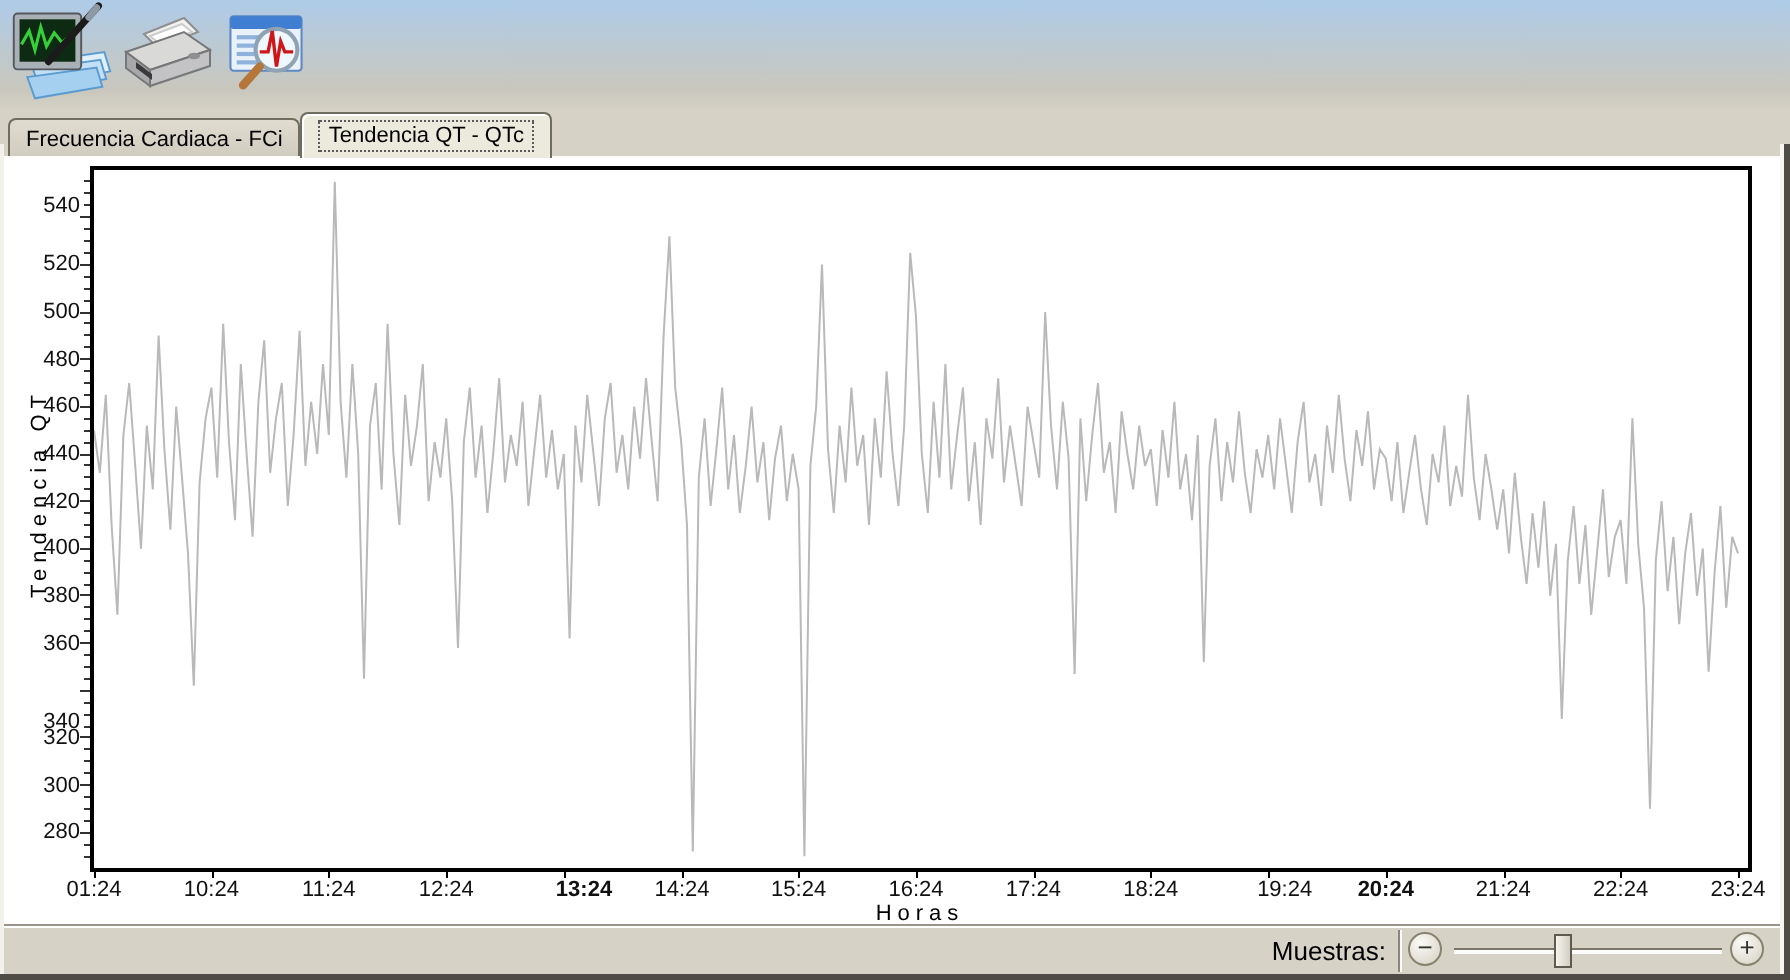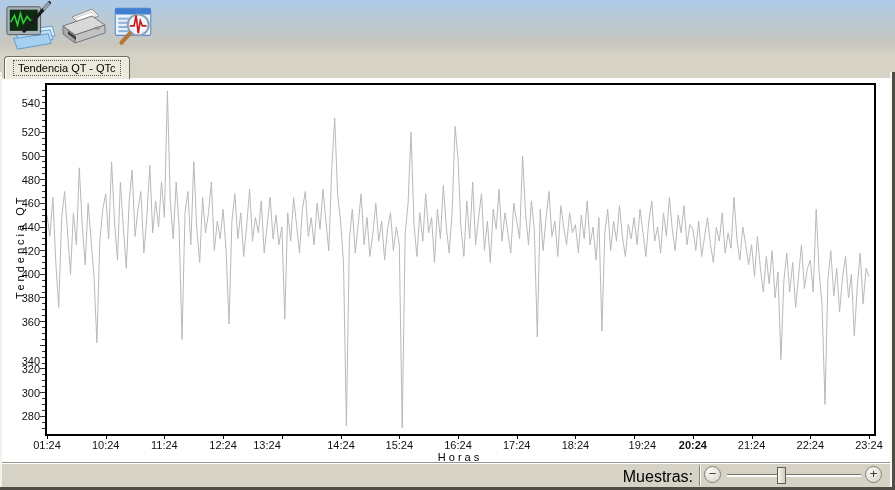--- a/index.html
+++ b/index.html
@@ -52,21 +52,21 @@
   .xlab {
     position:absolute; top:372px; left:410px; width:100px; text-align:center;
     font-size:11px; letter-spacing:3px; color:#000;
   }
   
   .statusbar {
     position:absolute; top:462px; left:0; width:895px; height:25px;
     background:#d6d2c6; border-top:1px solid #98948a;
     box-shadow:inset 0 1px 0 #ffffff;
   }
-  .muestras { position:absolute; top:5px; right:202px; font-size:16px; color:#000; }
+  .muestras { position:absolute; top:5px; right:202px; font-size:13px; color:#000; }
   .slider-sep { position:absolute; left:699px; top:2px; height:21px; width:2px;
     border-left:1px solid #8a8679; border-right:1px solid #fbfaf6; }
   .sbtn {
     position:absolute; top:3px; width:17px; height:17px; border-radius:50%;
     background:radial-gradient(circle at 35% 30%, #fbfaf5, #d4d0c4);
     border:1px solid #87836f; color:#333; font-size:13px; line-height:14px;
     text-align:center; cursor:pointer;
   }
   .sbtn.minus { left:704px; }
   .sbtn.plus  { left:865px; }
@@ -129,20 +129,23 @@
           <rect x="8" y="24" width="10" height="2" fill="#8fb2dd"></rect>
           <circle cx="27" cy="19" r="10" fill="rgba(240,248,255,0.92)" stroke="#8fa3b5" stroke-width="2"></circle>
           <polyline points="19,20 23,20 25,10 27,27 29,15 31,20 35,20" fill="none" stroke="#cf1717" stroke-width="1.6"></polyline>
           <line x1="19" y1="27" x2="11" y2="36" stroke="#b5763a" stroke-width="4" stroke-linecap="round"></line>
         </svg>
       </span>
     </div>
   </div>
 
   <div class="tabstrip">
+    <div class="tab inactive">
+      <span>Frecuencia Cardiaca - FCi</span>
+    </div>
     <div class="tab active">
       <span class="focusbox">Tendencia QT - QTc</span>
     </div>
   </div>
 
   <div class="page" id="page">
     <div class="ylab">Tendencia QT</div>
     <div class="frame">
       <svg id="plot" width="827" height="349">
           <polyline points="0.0,130.1 2.9,151.4 5.9,112.4 8.8,177.5 11.7,222.4 14.7,132.5 17.6,106.5 20.6,147.9 23.5,189.3 26.4,127.8 29.4,159.7 32.3,82.8 35.2,139.6 38.2,179.8 41.1,118.3 44.0,153.8 47.0,191.7 49.9,257.9 52.8,156.2 55.8,124.2 58.7,108.8 61.6,153.8 64.6,76.9 67.5,136.1 70.5,175.1 73.4,97.0 76.3,142.0 79.3,183.4 82.2,115.9 85.1,85.2 88.1,151.4 91.0,124.2 93.9,106.5 96.9,168.0 99.8,132.5 102.8,80.4 105.7,147.9 108.6,115.9 111.6,142.0 114.5,97.0 117.4,132.5 120.4,5.9 123.3,115.9 126.2,153.8 129.2,97.0 132.1,142.0 135.0,254.4 138.0,127.8 140.9,106.5 143.8,159.7 146.8,76.9 149.7,142.0 152.7,177.5 155.6,112.4 158.5,147.9 161.5,127.8 164.4,97.0 167.3,165.6 170.3,136.1 173.2,153.8 176.1,124.2 179.1,165.6 182.0,239.0 184.9,136.1 187.9,108.8 190.8,153.8 193.8,127.8 196.7,171.5 199.6,142.0 202.6,104.1 205.5,156.2 208.4,132.5 211.4,147.9 214.3,115.9 217.2,168.0 220.2,139.6 223.1,112.4 226.1,153.8 229.0,130.1 231.9,159.7 234.9,142.0 237.8,234.2 240.7,127.8 243.7,156.2 246.6,112.4 249.5,139.6 252.5,168.0 255.4,124.2 258.3,106.5 261.3,151.4 264.2,132.5 267.1,159.7 270.1,118.3 273.0,144.3 276.0,104.1 278.9,136.1 281.8,165.6 284.8,82.8 287.7,33.1 290.6,108.8 293.6,136.1 296.5,177.5 299.4,340.7 302.4,153.8 305.3,124.2 308.3,168.0 311.2,139.6 314.1,108.8 317.1,159.7 320.0,132.5 322.9,171.5 325.9,147.9 328.8,118.3 331.7,156.2 334.7,136.1 337.6,175.1 340.5,144.3 343.5,127.8 346.4,165.6 349.4,142.0 352.3,159.7 355.2,343.1 358.2,147.9 361.1,118.3 364.0,47.3 367.0,139.6 369.9,171.5 372.8,127.8 375.8,156.2 378.7,108.8 381.6,147.9 384.6,132.5 387.5,177.5 390.4,124.2 393.4,153.8 396.3,100.6 399.3,142.0 402.2,168.0 405.1,127.8 408.1,41.4 411.0,73.3 413.9,142.0 416.9,171.5 419.8,115.9 422.7,153.8 425.7,97.0 428.6,159.7 431.6,132.5 434.5,108.8 437.4,165.6 440.4,136.1 443.3,177.5 446.2,124.2 449.2,144.3 452.1,104.1 455.0,156.2 458.0,127.8 460.9,147.9 463.8,168.0 466.8,118.3 469.7,136.1 472.6,153.8 475.6,71.0 478.5,127.8 481.5,159.7 484.4,115.9 487.3,144.3 490.3,252.0 493.2,124.2 496.1,165.6 499.1,132.5 502.0,106.5 504.9,151.4 507.9,136.1 510.8,171.5 513.8,120.7 516.7,142.0 519.6,159.7 522.6,127.8 525.5,147.9 528.4,139.6 531.4,168.0 534.3,130.1 537.2,153.8 540.2,115.9 543.1,159.7 546.0,142.0 549.0,175.1 551.9,132.5 554.9,246.1 557.8,147.9 560.7,124.2 563.7,165.6 566.6,136.1 569.5,156.2 572.5,120.7 575.4,151.4 578.3,171.5 581.3,139.6 584.2,153.8 587.1,132.5 590.1,159.7 593.0,124.2 596.0,147.9 598.9,171.5 601.8,136.1 604.8,115.9 607.7,156.2 610.6,142.0 613.6,168.0 616.5,127.8 619.4,151.4 622.4,112.4 625.3,144.3 628.2,165.6 631.2,130.1 634.1,147.9 637.0,120.7 640.0,159.7 642.9,139.6 645.9,144.3 648.8,165.6 651.7,136.1 654.7,171.5 657.6,151.4 660.5,132.5 663.5,159.7 666.4,177.5 669.3,142.0 672.3,156.2 675.2,127.8 678.1,168.0 681.1,147.9 684.0,163.3 687.0,112.4 689.9,153.8 692.8,175.1 695.8,142.0 698.7,159.7 701.6,179.8 704.6,159.7 707.5,191.7 710.4,151.4 713.4,183.4 716.3,207.0 719.3,171.5 722.2,198.8 725.1,165.6 728.1,212.9 731.0,186.9 733.9,274.5 736.9,195.2 739.8,168.0 742.7,207.0 745.7,177.5 748.6,222.4 751.5,191.7 754.5,159.7 757.4,203.5 760.4,183.4 763.3,175.1 766.2,207.0 769.2,124.2 772.1,186.9 775.0,218.9 778.0,319.4 780.9,195.2 783.8,165.6 786.8,210.6 789.7,183.4 792.6,227.1 795.6,191.7 798.5,171.5 801.5,212.9 804.4,189.3 807.3,250.8 810.3,201.1 813.2,168.0 816.1,218.9 819.1,183.4 822.0,191.7" fill="none" stroke="#b9b9b9" stroke-width="1"></polyline>
@@ -223,21 +226,21 @@
       <div class="ytick" style="left: 42px; width: 3px; top: 11.4px;"></div>
       <div class="xtick" style="left: 47px;"></div>
       <div class="xtick-label" style="left: 25px;">01:24</div>
       <div class="xtick" style="left: 105.7px;"></div>
       <div class="xtick-label" style="left: 83.7px;">10:24</div>
       <div class="xtick" style="left: 164.4px;"></div>
       <div class="xtick-label" style="left: 142.4px;">11:24</div>
       <div class="xtick" style="left: 223.1px;"></div>
       <div class="xtick-label" style="left: 201.1px;">12:24</div>
       <div class="xtick" style="left: 281.9px;"></div>
-      <div class="xtick-label" style="left: 245px;">13:24</div>
+      <div class="xtick-label" style="left: 270px; font-weight: bold;">13:24</div>
       <div class="xtick" style="left: 340.6px;"></div>
       <div class="xtick-label" style="left: 319px;">14:24</div>
       <div class="xtick" style="left: 399.3px;"></div>
       <div class="xtick-label" style="left: 377.3px;">15:24</div>
       <div class="xtick" style="left: 458px;"></div>
       <div class="xtick-label" style="left: 436px;">16:24</div>
       <div class="xtick" style="left: 516.7px;"></div>
       <div class="xtick-label" style="left: 494.7px;">17:24</div>
       <div class="xtick" style="left: 575.4px;"></div>
       <div class="xtick-label" style="left: 553.4px;">18:24</div>

